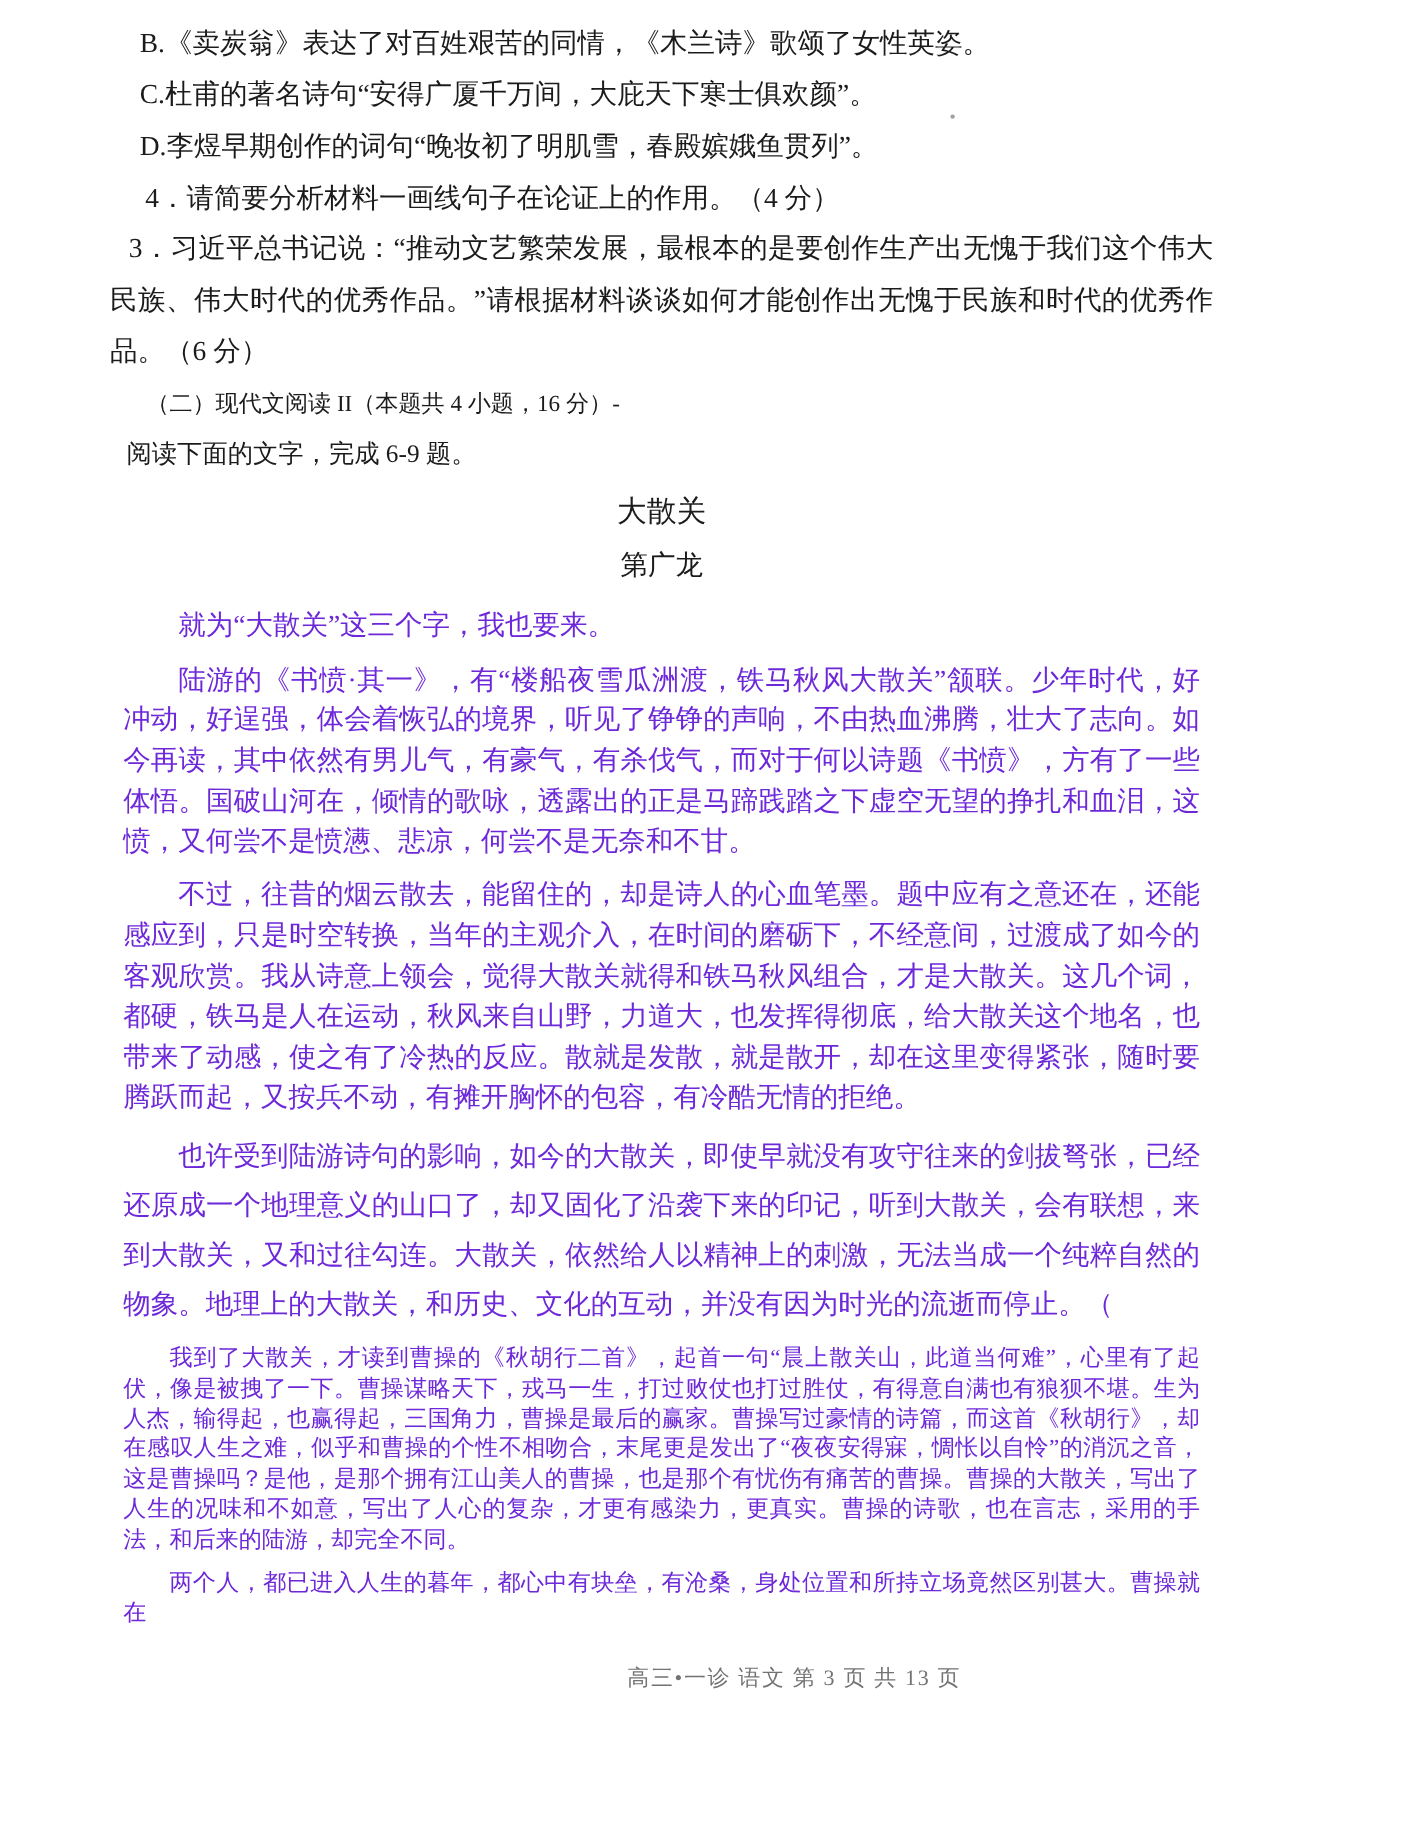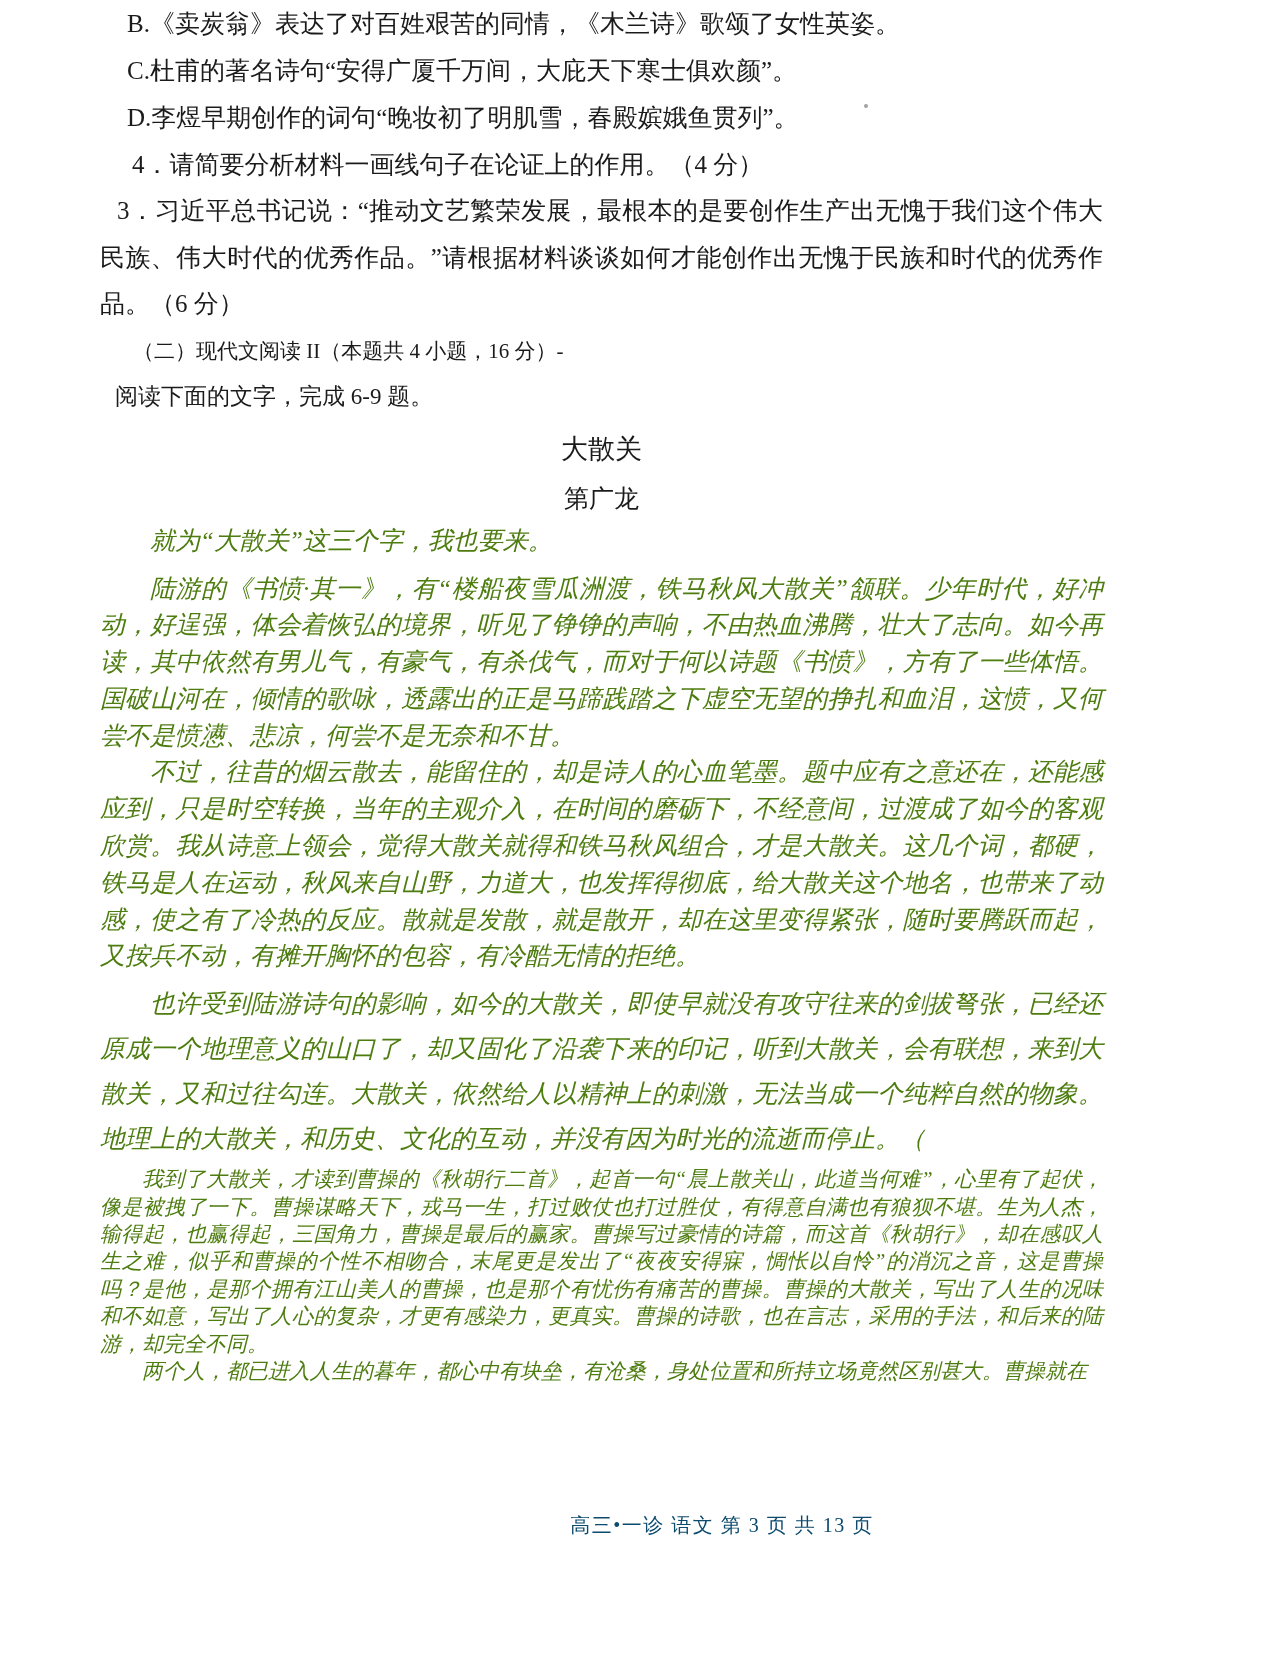--- a/index.html
+++ b/index.html
@@ -10,21 +10,21 @@
   }
   .page {
     position: relative;
     width: 1280px; height: 1663px;
     background: #ffffff;
     color: #1b1b1b;
     overflow: hidden;
   }
   .content {
     position: absolute;
-    left: 100px; top: 0;
+    left: 100px; top: 16px;
     width: 1003px;
   }
   .opt {
     margin-left: 27px;
     font-size: 25px;
     line-height: 47px;
     white-space: nowrap;
   }
   .q4 {
     margin-left: 32px;
@@ -57,43 +57,42 @@
     font-weight: 400;
     text-align: center;
   }
   .author {
     margin-top: 6px;
     font-size: 25px;
     line-height: 44px;
     text-align: center;
   }
   .para {
-    margin: 0;
+    margin: 12px;
     font-size: 25px;
     text-align: justify;
     text-indent: 2em;
-    color: #4d7c0f;
-    font-style: italic;
+    color: #6d28d9;
   }
   .p1 { line-height: 40px; }
   .p2 { margin-top: 10px; line-height: 36.8px; }
   .p3 { line-height: 36.8px; }
   .p4 { margin-top: 6px; line-height: 45px; }
   .p5 { margin-top: 5px; font-size: 21px; line-height: 27.4px; }
   .p6 { font-size: 21px; line-height: 27.4px; }
   .footer {
     position: absolute;
     top: 1512px; left: 0;
     width: 1280px;
     box-sizing: border-box;
     padding-left: 164px;
     text-align: center;
     font-size: 20px;
     letter-spacing: 1.5px;
-    color: #0c4a6e;
+    color: #737373;
   }
   .speck {
     position: absolute;
     left: 864px; top: 104px;
     width: 4px; height: 4px;
     border-radius: 50%;
     background: #8a8a8a;
     opacity: 0.8;
   }
 </style>

